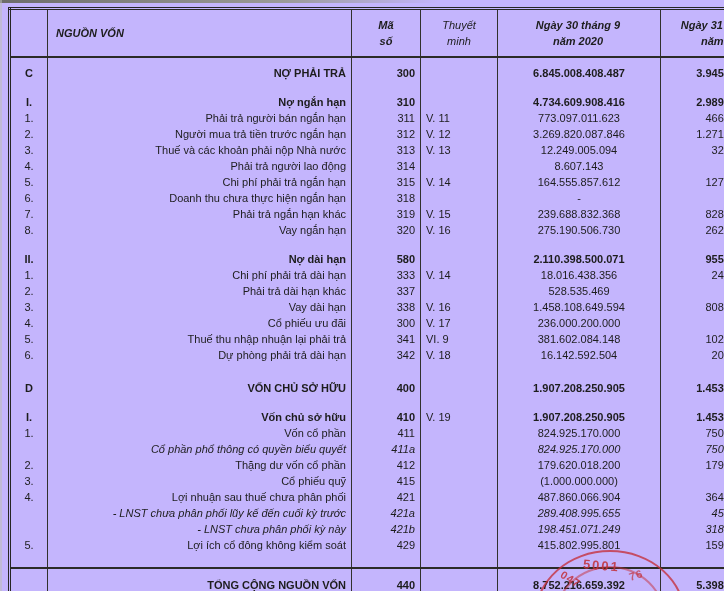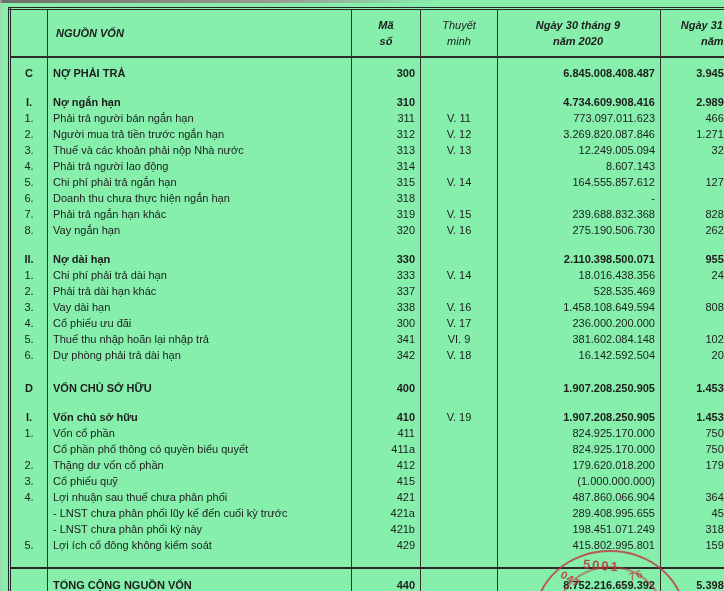--- a/index.html
+++ b/index.html
@@ -1,19 +1,19 @@
 <!DOCTYPE html>
 <html><head>
 <meta charset="utf-8">
 <style>
   html,body { margin:0; padding:0; }
   body { background:#ffffff; }
   .page {
     position:relative; width:724px; height:591px;
-    background:#86efac; overflow:hidden;
+    background:#c4b5fd; overflow:hidden;
     font-family:"Liberation Sans", sans-serif; color:#1d1d1d;
   }
   .scan-streak {
     position:absolute; left:0; top:0; width:438px; height:3px;
     background:linear-gradient(90deg,#6d6d6a,#9b9b97 65%, rgba(155,155,151,0));
   }
   .scan-edge-left {
     position:absolute; left:0; top:0; width:2px; height:591px;
     background:#bdbdb8; opacity:.55;
   }
@@ -33,28 +33,28 @@
   }
   thead th.c-name { text-align:left; padding-left:8px; }
   thead th.c-code, thead th.c-note { text-align:center; }
   thead th.c-v1, thead th.c-v2 { text-align:center; padding-right:7px; }
   tbody tr { height:16px; }
   tbody tr.gap-sm { height:8px; }
   tbody tr.gap { height:13px; }
   tbody tr.gap-lg { height:17px; }
   tbody tr.gap-end { height:15px; }
   .c-no   { width:26px;  text-align:center; padding:0 1px; }
-  .c-name { width:290px; text-align:left; padding-left:6px; }
+  .c-name { width:290px; text-align:right; padding-left:6px; }
   .c-code { width:58px;  text-align:right; }
-  .c-note { width:66px;  text-align:center; font-weight:normal !important; }
-  .c-v1   { width:150px; text-align:right; padding-right:7px; }
+  .c-note { width:66px;  text-align:left; font-weight:normal !important; }
+  .c-v1   { width:150px; text-align:center; padding-right:7px; }
   .c-v2   { width:120px; text-align:right; padding-right:7px; }
   tr.r-section td { font-weight:bold; }
   tr.r-section td.c-note { font-weight:normal; }
-  tr.r-italic td { }
+  tr.r-italic td { font-style:italic; }
   tfoot td {
     height:31px; border-top:2px solid #2b2b28;
     font-weight:bold; font-size:11.5px; vertical-align:middle;
   }
   .stamp { position:absolute; left:528px; top:549px; width:160px; height:42px;
     pointer-events:none; color:#c2303a; }
   .stamp-arc-outer {
     position:absolute; left:6px; top:1px; width:148px; height:132px;
     border:2.5px solid rgba(197,48,58,.78); border-radius:50%;
   }
@@ -201,21 +201,21 @@
           <td class="c-no"></td>
           <td class="c-name"></td>
           <td class="c-code"></td>
           <td class="c-note"></td>
           <td class="c-v1"></td>
           <td class="c-v2"></td>
         </tr>
         <tr class="r-section">
           <td class="c-no">II.</td>
           <td class="c-name">Nợ dài hạn</td>
-          <td class="c-code">330</td>
+          <td class="c-code">580</td>
           <td class="c-note"></td>
           <td class="c-v1">2.110.398.500.071</td>
           <td class="c-v2">955.686.365.186</td>
         </tr>
         <tr class="r-item">
           <td class="c-no">1.</td>
           <td class="c-name">Chi phí phải trả dài hạn</td>
           <td class="c-code">333</td>
           <td class="c-note">V. 14</td>
           <td class="c-v1">18.016.438.356</td>
@@ -240,21 +240,21 @@
         <tr class="r-item">
           <td class="c-no">4.</td>
           <td class="c-name">Cổ phiếu ưu đãi</td>
           <td class="c-code">300</td>
           <td class="c-note">V. 17</td>
           <td class="c-v1">236.000.200.000</td>
           <td class="c-v2">-</td>
         </tr>
         <tr class="r-item">
           <td class="c-no">5.</td>
-          <td class="c-name">Thuế thu nhập hoãn lại nhập trả</td>
+          <td class="c-name">Thuế thu nhập nhuận lại phải trả</td>
           <td class="c-code">341</td>
           <td class="c-note">VI. 9</td>
           <td class="c-v1">381.602.084.148</td>
           <td class="c-v2">102.016.704.490</td>
         </tr>
         <tr class="r-item">
           <td class="c-no">6.</td>
           <td class="c-name">Dự phòng phải trả dài hạn</td>
           <td class="c-code">342</td>
           <td class="c-note">V. 18</td>

